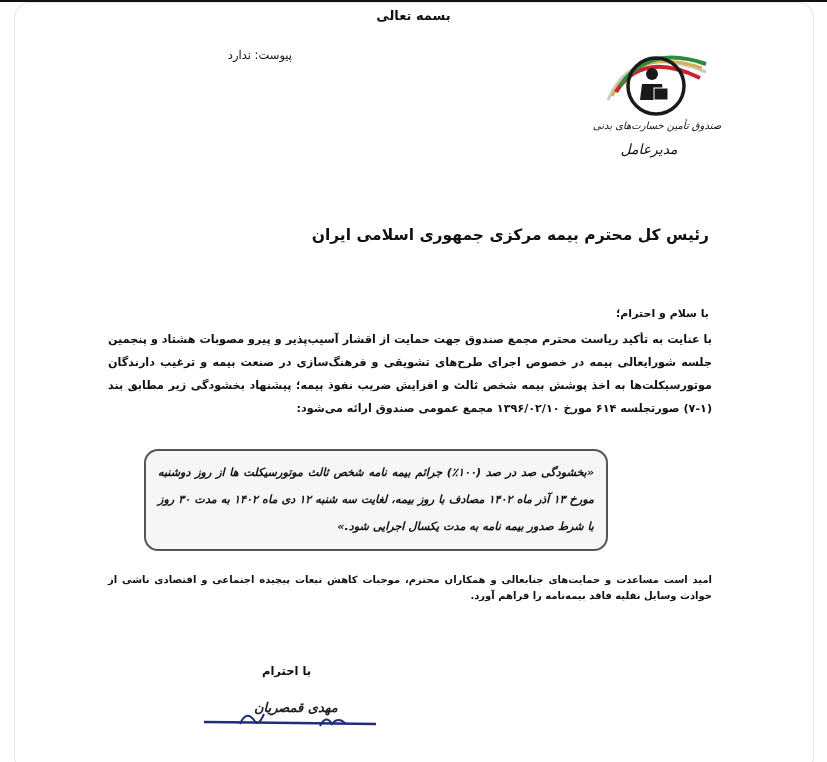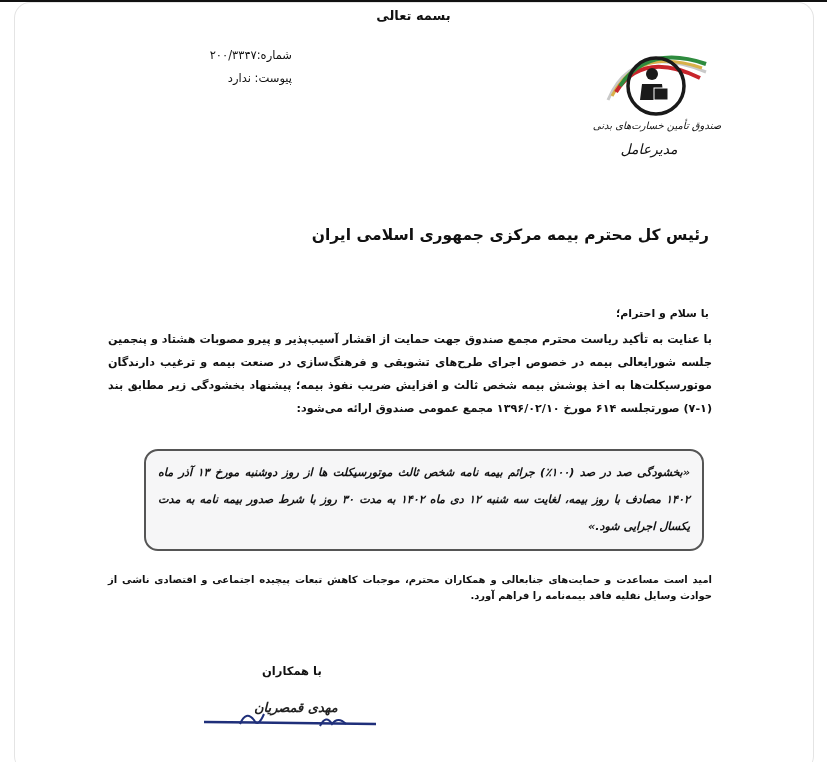--- a/index.html
+++ b/index.html
@@ -56,21 +56,21 @@
     .greeting {
       position: absolute; right: 118px; top: 307px;
       font-weight: bold; font-size: 11px; text-align: right;
     }
     .body-para {
       position: absolute; left: 108px; width: 604px; top: 328px;
       font-weight: bold; font-size: 11.2px; line-height: 23px;
       text-align: justify; text-align-last: right;
     }
     .quote-box {
-      position: absolute; left: 144px; top: 449px; width: 560px; height: 102px;
+      position: absolute; left: 144px; top: 449px; width: 464px; height: 102px;
       border: 2px solid #555; border-radius: 14px;
       background: #f6f6f7;
       padding: 8px 12px 0 12px;
       font-weight: bold; font-style: italic; font-size: 11.2px; line-height: 27px;
       text-align: justify; text-align-last: right;
       font-family: "DejaVu Sans", sans-serif;
     }
     .closing-para {
       position: absolute; left: 108px; width: 604px; top: 572px;
       font-weight: bold; font-size: 10px; line-height: 16px;
@@ -97,23 +97,20 @@
 
 <div class="top-line"></div>
 <div class="frame"></div>
 
 <div class="page">
 
   <div class="basmala">بسمه تعالی</div>
 
   <div class="letter-meta">
     <div class="row">
-      <span>شماره:</span><span>۲۰۰/۳۳۴۷</span>
-    </div>
-    <div class="row">
       <span>پیوست:</span>&nbsp;<span>ندارد</span>
     </div>
   </div>
 
   <div class="logo-block">
     <svg class="logo-svg" width="110" height="80" viewBox="0 0 110 80" direction="ltr">
 
       <path d="M6 62 Q30 4 104 34" fill="none" stroke="#c9c9c9" stroke-width="3"></path>
       <path d="M10 58 Q36 8 100 30" fill="none" stroke="#d8b14a" stroke-width="3"></path>
       <path d="M14 54 Q40 12 98 40" fill="none" stroke="#c8242b" stroke-width="4"></path>
@@ -135,21 +132,21 @@
 
   <div class="greeting">با سلام و احترام؛</div>
 
   <div class="body-para">با عنایت به تأکید ریاست محترم مجمع صندوق جهت حمایت از اقشار آسیب‌پذیر و پیرو مصوبات هشتاد و پنجمین جلسه شورایعالی بیمه در خصوص اجرای طرح‌های تشویقی و فرهنگ‌سازی در صنعت بیمه و ترغیب دارندگان موتورسیکلت‌ها به اخذ پوشش بیمه شخص ثالث و افزایش ضریب نفوذ بیمه؛ پیشنهاد بخشودگی زیر مطابق بند (۱-۷) صورتجلسه ۶۱۴ مورخ ۱۳۹۶/۰۲/۱۰ مجمع عمومی صندوق ارائه می‌شود:</div>
 
   <div class="quote-box">«بخشودگی صد در صد (۱۰۰٪) جرائم بیمه نامه شخص ثالث موتورسیکلت ها از روز دوشنبه مورخ ۱۳ آذر ماه ۱۴۰۲ مصادف با روز بیمه، لغایت سه شنبه ۱۲ دی ماه ۱۴۰۲ به مدت ۳۰ روز با شرط صدور بیمه نامه به مدت یکسال اجرایی شود.»</div>
 
   <div class="closing-para">امید است مساعدت و حمایت‌های جنابعالی و همکاران محترم، موجبات کاهش تبعات پیچیده اجتماعی و اقتصادی ناشی از حوادث وسایل نقلیه فاقد بیمه‌نامه را فراهم آورد.</div>
 
   <div class="stamp-bg"></div>
-  <div class="regards">با همکاران</div>
+  <div class="regards">با احترام</div>
   <div class="signer">مهدی قمصریان</div>
   <svg class="signature" width="180" height="28" viewBox="0 0 180 28" direction="ltr">
     <path d="M4 18 L176 20" stroke="#1f2f7a" stroke-width="2.5" fill="none"></path>
     <path d="M40 20 Q46 6 54 16 Q58 24 64 10" stroke="#1f2f7a" stroke-width="2" fill="none"></path>
     <path d="M120 22 Q126 10 132 20 Q138 12 146 20" stroke="#1f2f7a" stroke-width="2" fill="none"></path>
   </svg>
 
 </div>
 
 </body></html>

